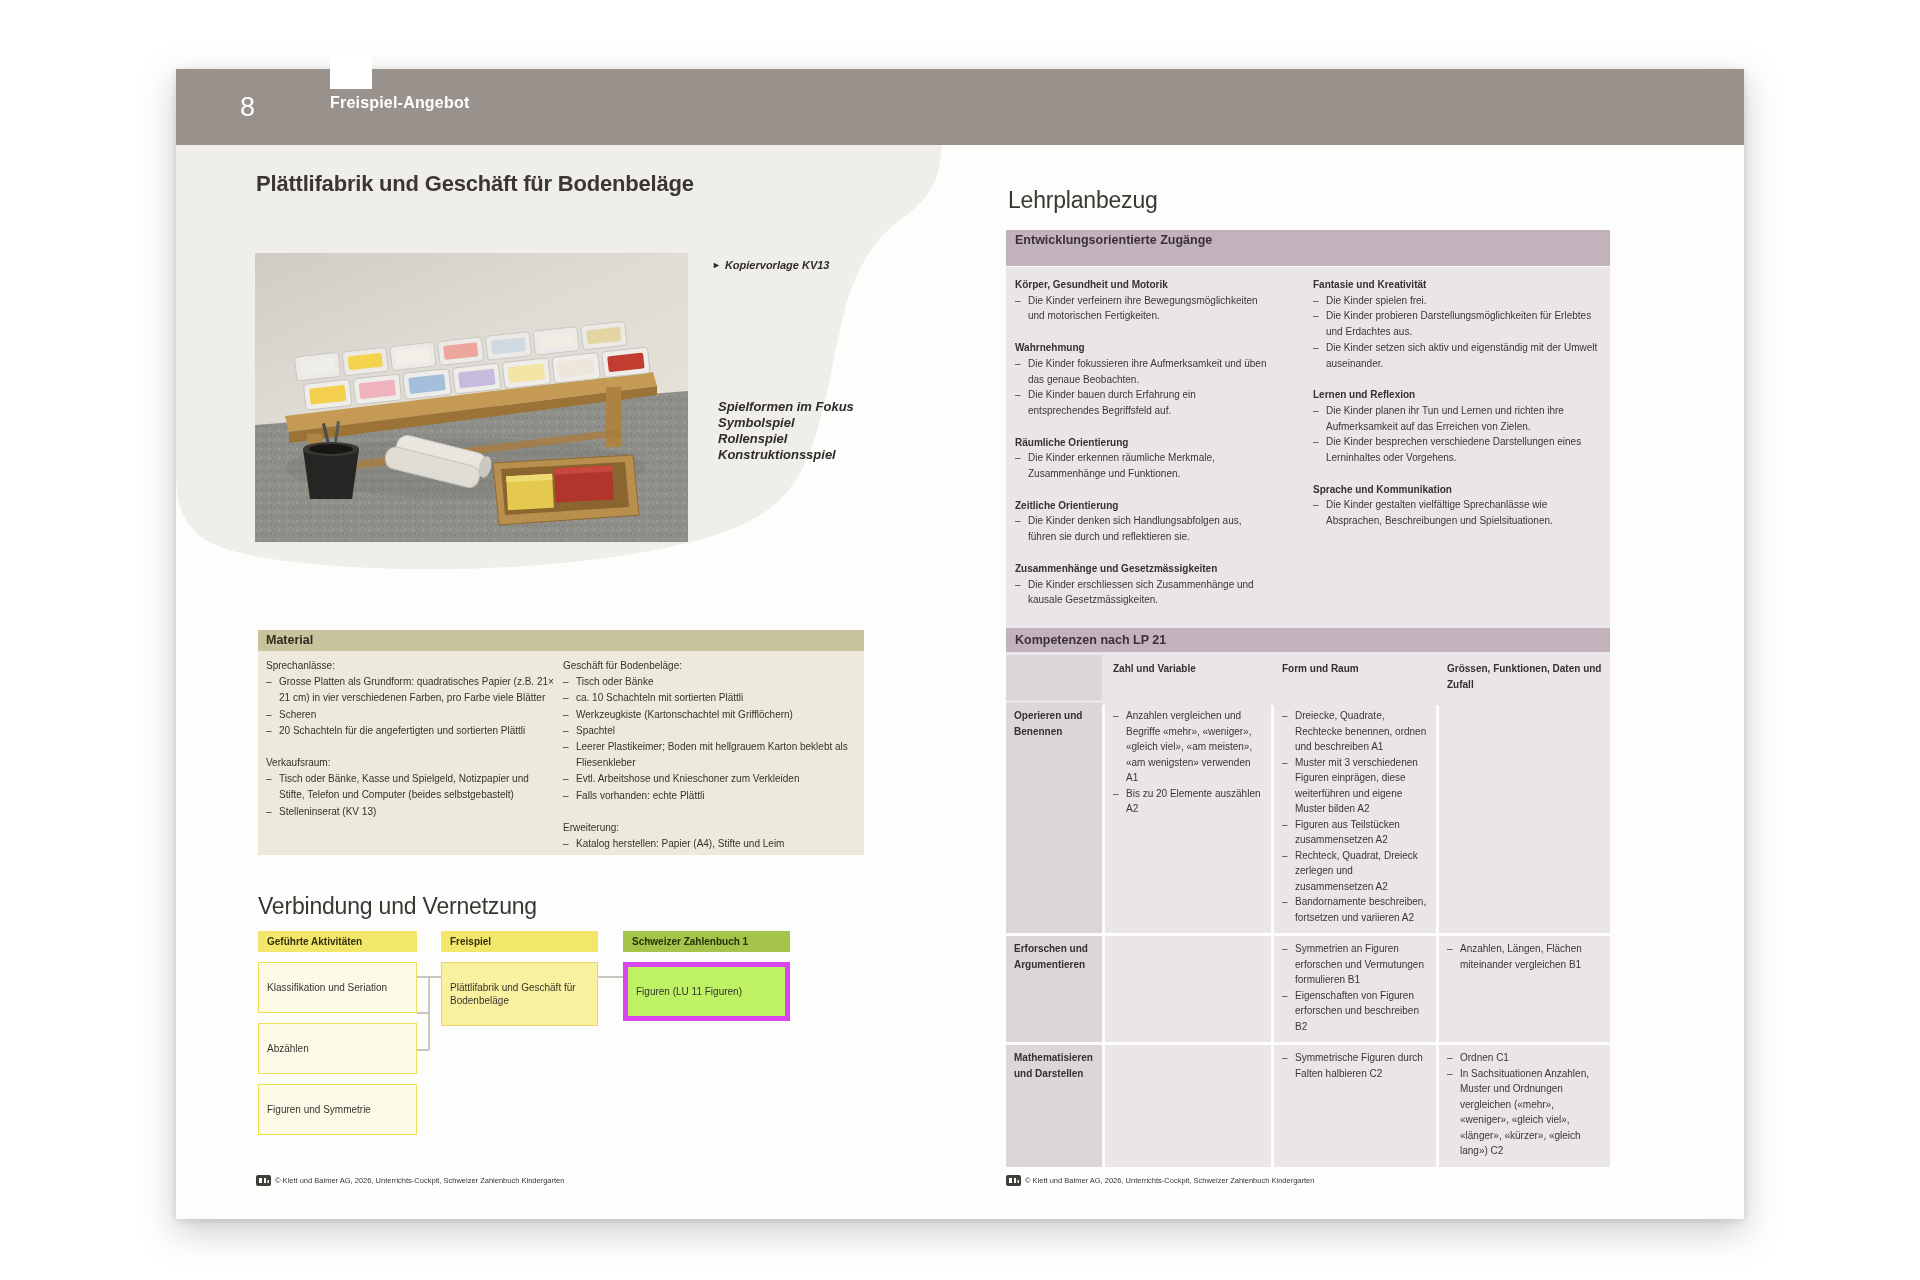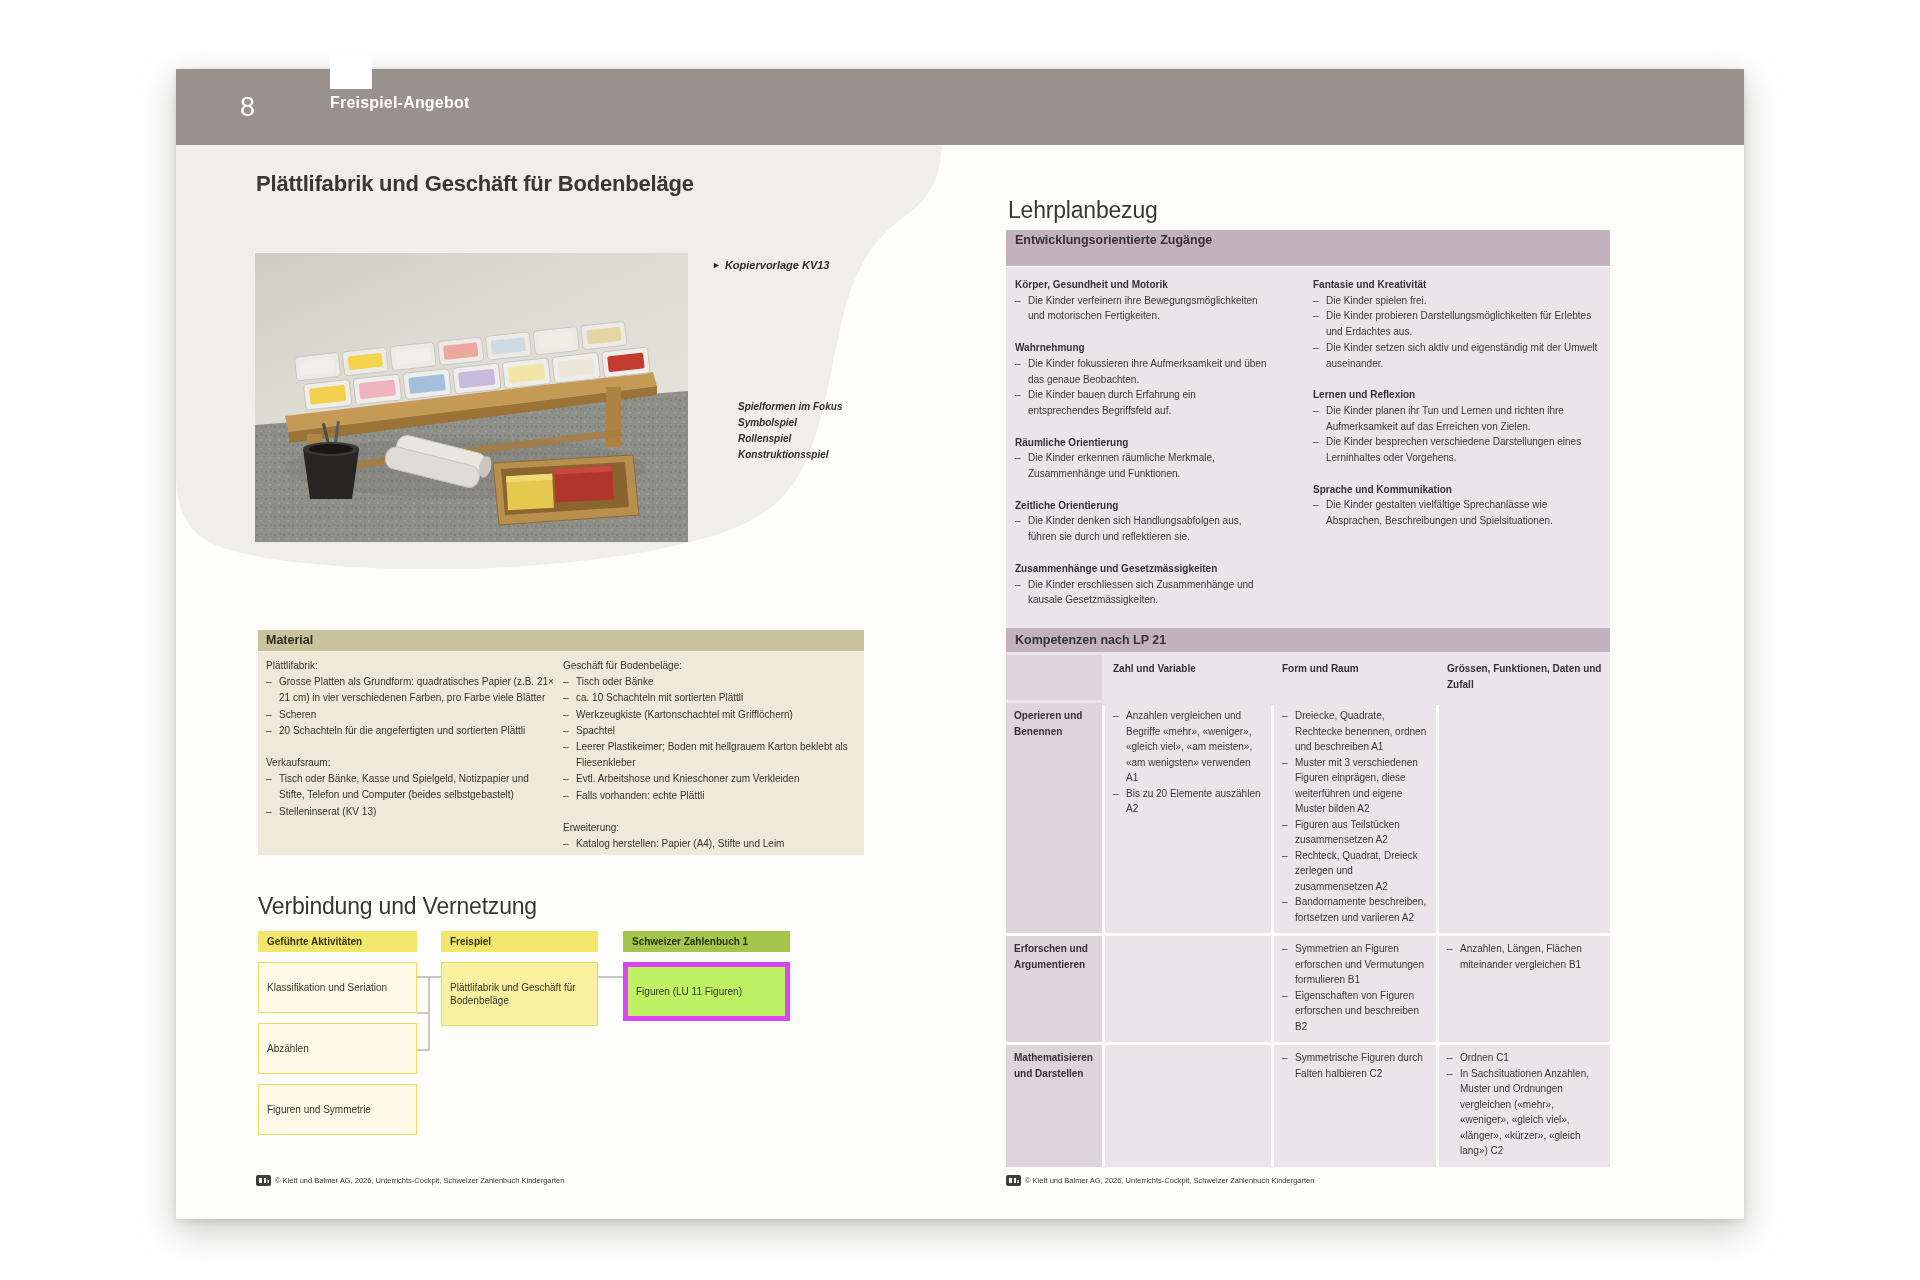--- a/index.html
+++ b/index.html
@@ -12,21 +12,21 @@
   .pagenum{position:absolute;left:64px;top:25px;font-size:27px;color:#fff;line-height:1;}
   .tab{position:absolute;left:154px;top:-14px;width:42px;height:34px;background:#ffffff;}
   .tablabel{position:absolute;left:154px;top:25px;font-size:16px;font-weight:bold;color:#ffffff;letter-spacing:.2px;}
   
   .swoosh{position:absolute;left:0;top:0;pointer-events:none;}
   
   .ltitle{position:absolute;left:80px;top:102px;font-size:22px;font-weight:bold;color:#3a3633;letter-spacing:-.2px;}
   .photo{position:absolute;left:79px;top:184px;width:433px;height:289px;}
   .kv{position:absolute;left:536px;top:190px;font-size:11px;font-weight:bold;font-style:italic;color:#2f2b28;}
   .kv .arr{font-style:normal;font-size:9px;margin-right:4px;position:relative;top:-1px;}
-  .spiel{position:absolute;left:562px;top:330px;font-size:10px;font-weight:bold;font-style:italic;
+  .spiel{position:absolute;left:542px;top:330px;font-size:13px;font-weight:bold;font-style:italic;
          color:#2f2b28;line-height:16px;}
   
   .material{position:absolute;left:82px;top:561px;width:606px;height:225px;}
   .mat-head{position:absolute;left:0;top:0;right:0;height:21px;background:var(--material_header);
             font-size:12.5px;font-weight:bold;color:#302d22;line-height:21px;padding-left:8px;box-sizing:border-box;}
   .mat-body{position:absolute;left:0;top:21px;right:0;bottom:0;background:var(--material_body);}
   .mat-col{position:absolute;top:7px;font-size:10px;line-height:16.2px;color:#35332b;}
   #mat-col0{left:8px;width:290px;}
   #mat-col1{left:305px;width:294px;}
   .mat-group + .mat-group{margin-top:16px;}
@@ -41,21 +41,21 @@
   .vv-head{height:21px;line-height:21px;padding-left:9px;font-weight:bold;color:#33310f;box-sizing:border-box;}
   .vv-head.yellow{background:var(--yellow_header);}
   .vv-head.green{background:var(--green_header);color:#27330c;}
   .vv-box{margin-top:10px;display:flex;align-items:center;padding:18px 8px;box-sizing:border-box;
           line-height:13px;color:#37342e;}
   .vv-col0 .vv-box{min-height:28px;background:#fdfbe8;border:1px solid #e9e057;}
   .vv-col1 .vv-box{min-height:47px;background:#f9f0a0;border:1px solid #e8d96b;}
   .vv-col2 .vv-box{min-height:30px;background:#bef264;border:5px solid #d946ef;}
   .vv-lines{position:absolute;left:0;top:0;pointer-events:none;}
   
-  .rtitle{position:absolute;left:832px;top:118px;font-size:23px;color:#3b3734;letter-spacing:-.2px;margin-top:10px;}
+  .rtitle{position:absolute;left:832px;top:118px;font-size:23px;color:#3b3734;letter-spacing:-.2px;}
   .ez{position:absolute;left:830px;top:161px;width:604px;}
   .ez-head,.lp-head-bar{height:36px;line-height:20px;background:var(--mauve_header);font-size:12.5px;
         font-weight:bold;color:#3a3138;padding-left:9px;box-sizing:border-box;}
   .ez-body{position:relative;margin-top:1px;height:438px;background:var(--mauve_body);}
   .ez-col{position:absolute;top:10px;font-size:10px;line-height:15.7px;color:#3a3733;}
   #ez-col0{left:9px;width:252px;}
   #ez-col1{left:307px;width:288px;}
   .ez-group + .ez-group{margin-top:16px;}
   .ez-label{font-weight:bold;color:#363035;}
   
@@ -185,21 +185,21 @@
       <div>Symbolspiel</div>
       <div>Rollenspiel</div>
       <div>Konstruktionsspiel</div>
     </div>
 
     <div class="material">
       <div class="mat-head">Material</div>
       <div class="mat-body">
         <div class="mat-col" id="mat-col0">
             <div class="mat-group">
-              <div class="mat-label">Plättlifabrik:</div>
+              <div class="mat-label">Sprechanlässe:</div>
               <div class="li">Grosse Platten als Grundform: quadratisches Papier (z.B. 21× 21 cm) in vier verschiedenen Farben, pro Farbe viele Blätter</div>
               <div class="li">Scheren</div>
               <div class="li">20 Schachteln für die angefertigten und sortierten Plättli</div>
             </div>
             <div class="mat-group">
               <div class="mat-label">Verkaufsraum:</div>
               <div class="li">Tisch oder Bänke, Kasse und Spielgeld, Notizpapier und Stifte, Telefon und Computer (beides selbstgebastelt)</div>
               <div class="li">Stelleninserat (KV 13)</div>
             </div>
           </div>

